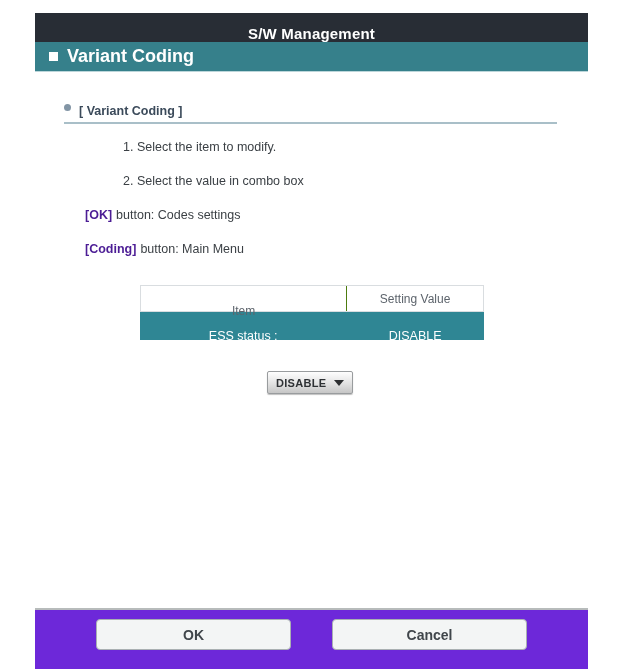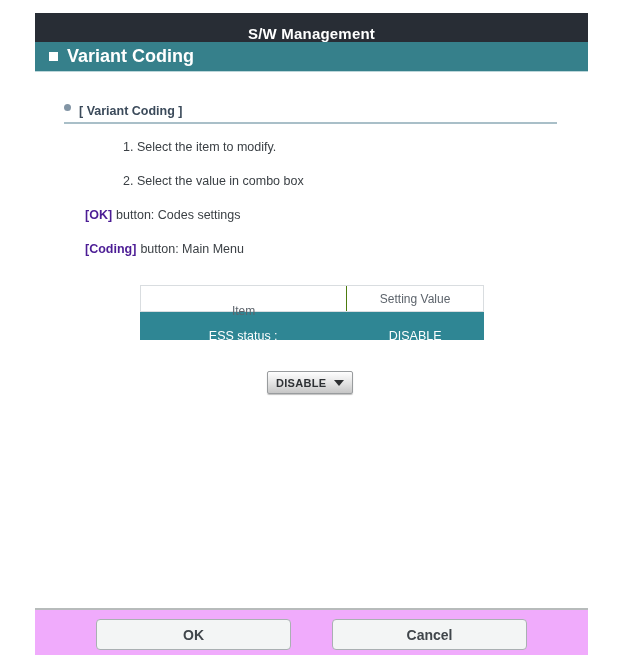--- a/index.html
+++ b/index.html
@@ -56,22 +56,22 @@
     border:1px solid #999c9e;border-radius:2px;
     display:flex;align-items:center;justify-content:space-between;
     padding:0 8px;cursor:pointer;box-shadow:0 1px 1px rgba(0,0,0,.25);
   }
   .combo-text{font-size:11px;font-weight:bold;color:#2e3134;letter-spacing:.3px;}
   .caret{
     width:0;height:0;border-left:5px solid transparent;border-right:5px solid transparent;
     border-top:6px solid #2d2f31;margin-left:6px;
   }
   .footer{
-    position:absolute;left:35px;top:608px;width:553px;height:47px;
-    background:#f0abfc;border-top:2px solid #b7bbbb;box-sizing:border-box;
+    position:absolute;left:35px;top:608px;width:553px;height:61px;
+    background:#6d28d9;border-top:2px solid #b7bbbb;box-sizing:border-box;
   }
   .btn{
     position:absolute;top:9px;width:195px;height:31px;box-sizing:border-box;
     background:#f3f5f5;border:1px solid #a9b0b2;border-radius:4px;
     font-family:"Liberation Sans",sans-serif;font-size:14px;font-weight:bold;color:#40464b;
     display:flex;align-items:center;justify-content:center;cursor:pointer;
   }
   .btn-ok{left:61px;}
   .btn-cancel{left:297px;}
 </style>

